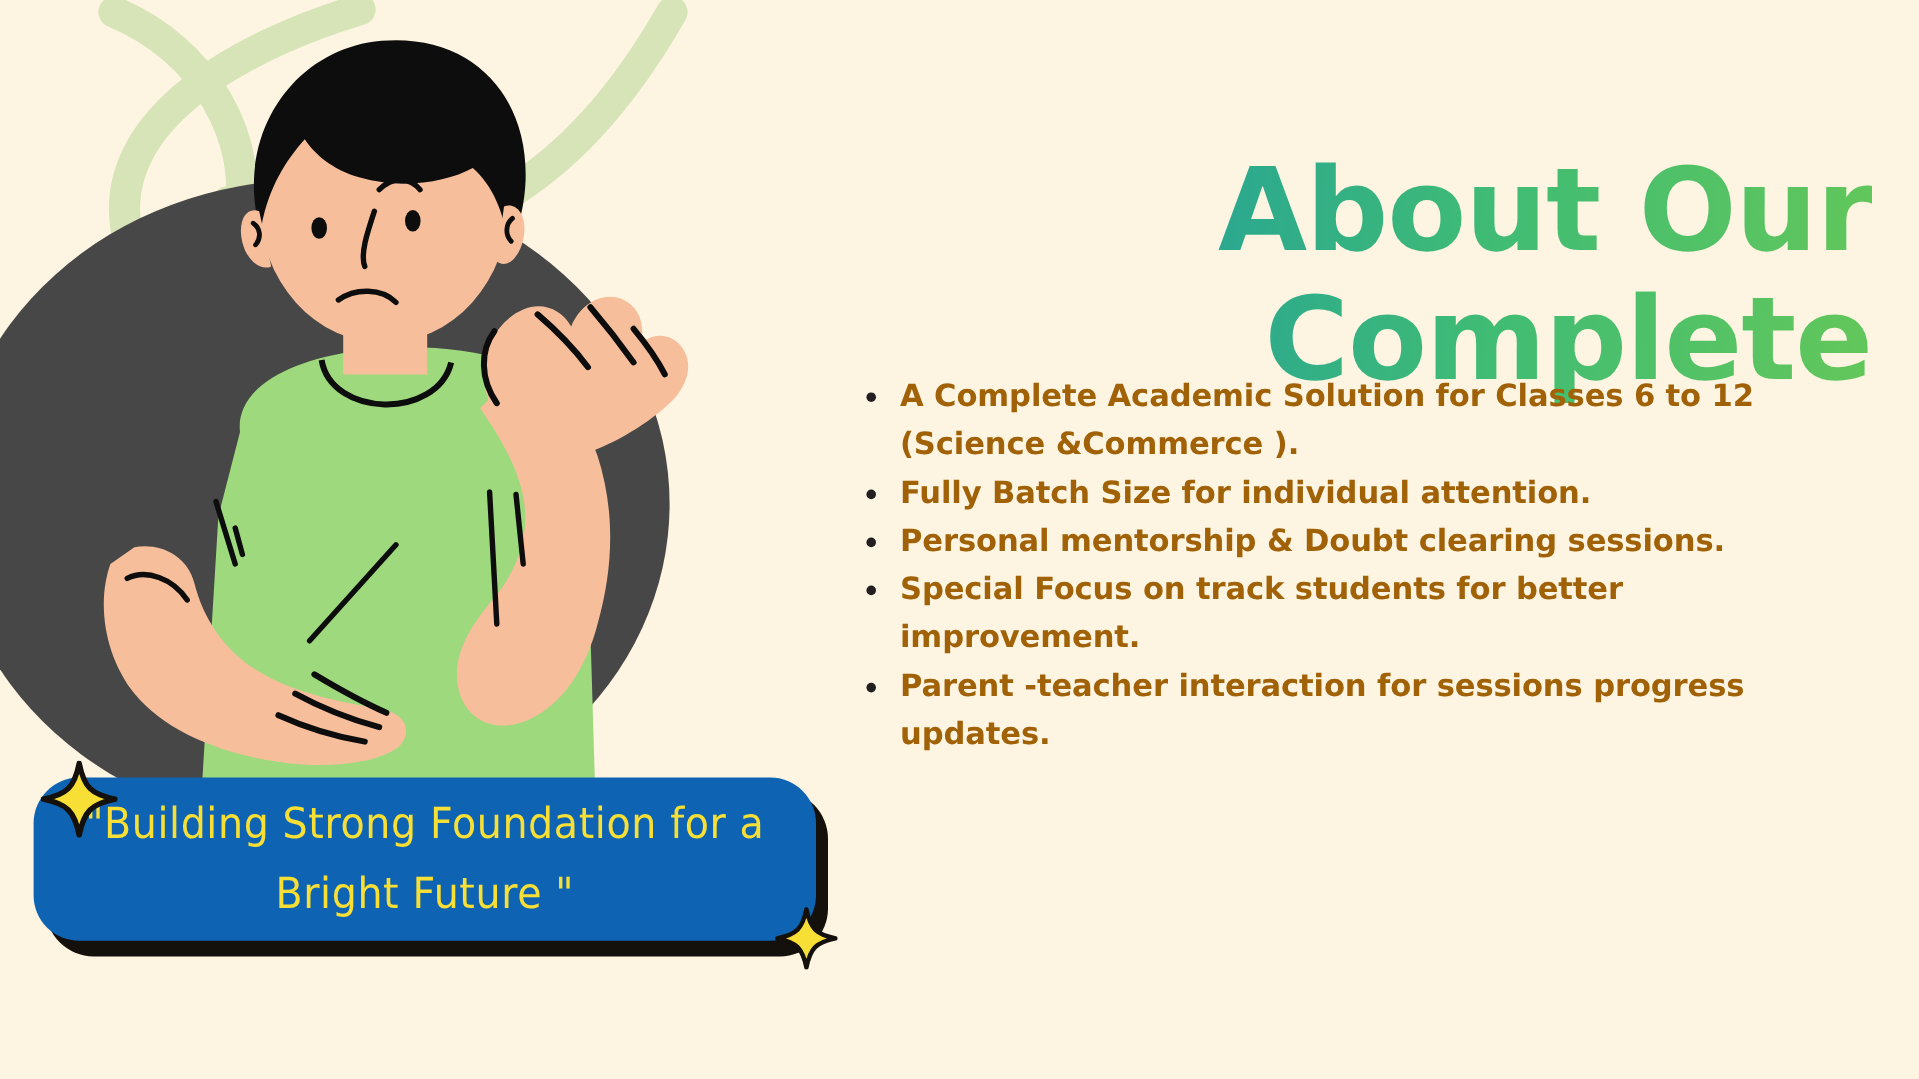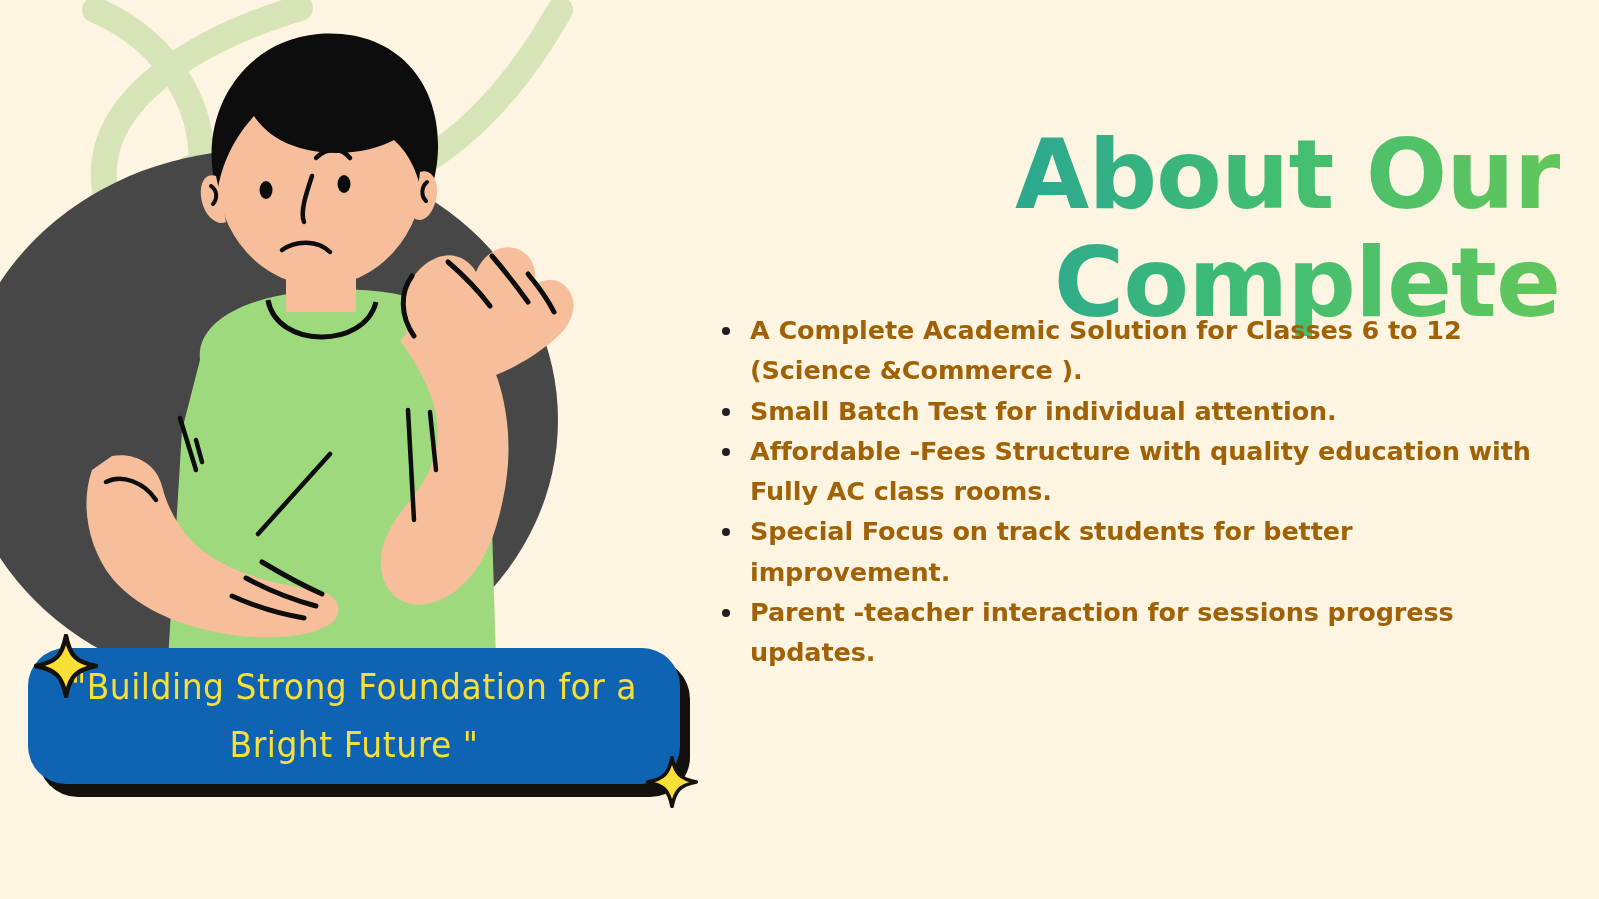--- a/index.html
+++ b/index.html
@@ -242,20 +242,20 @@
 
   <div class="right-col">
 
     <h1 class="title">
       <span class="line">About Our</span>
       <span class="line">Complete</span>
     </h1>
 
     <ul class="bullets">
       <li>A Complete Academic Solution for Classes 6 to 12 (Science &amp;Commerce ).</li>
-      <li>Small Batch Test for individual attention.</li>
-      <li>Affordable -Fees Structure with quality education with Fully AC class rooms.</li>
+      <li>Fully Batch Size for individual attention.</li>
+      <li>Personal mentorship &amp; Doubt clearing sessions.</li>
       <li>Special Focus on track students for better improvement.</li>
       <li>Parent -teacher interaction for sessions progress updates.</li>
     </ul>
 
   </div>
 </div>
 
 </body></html>

